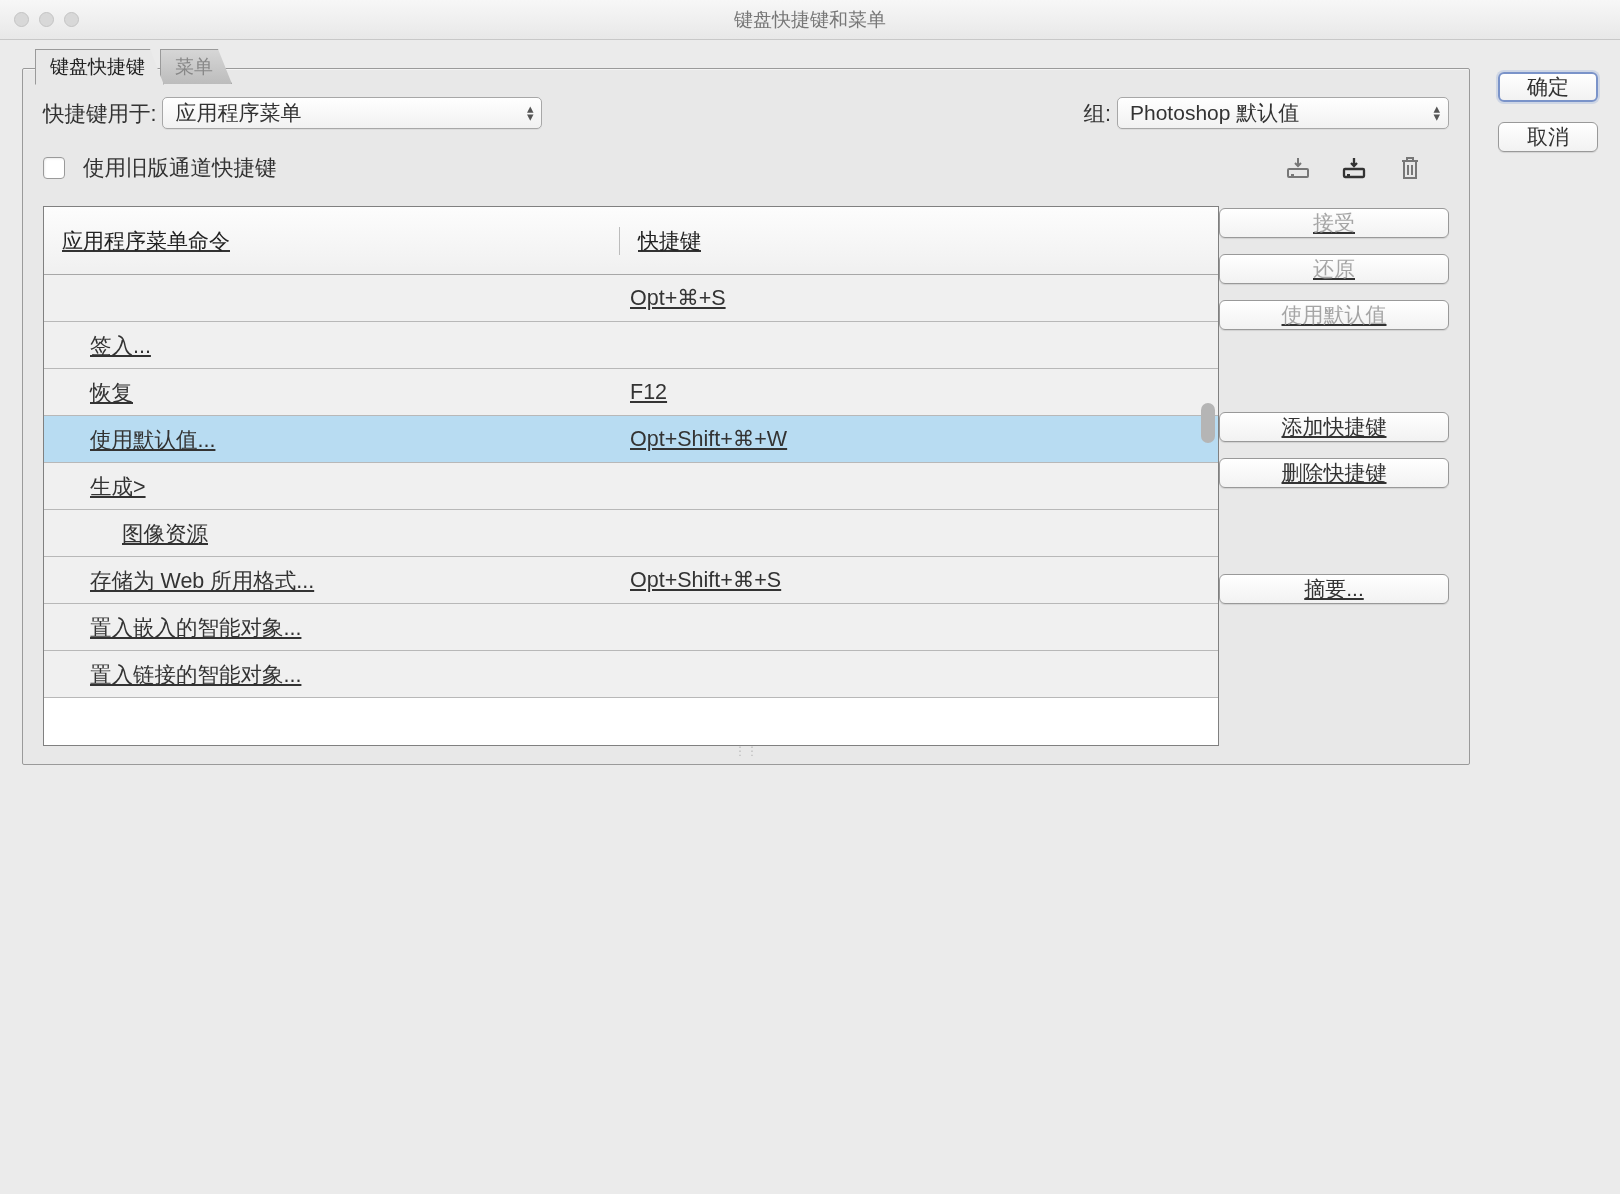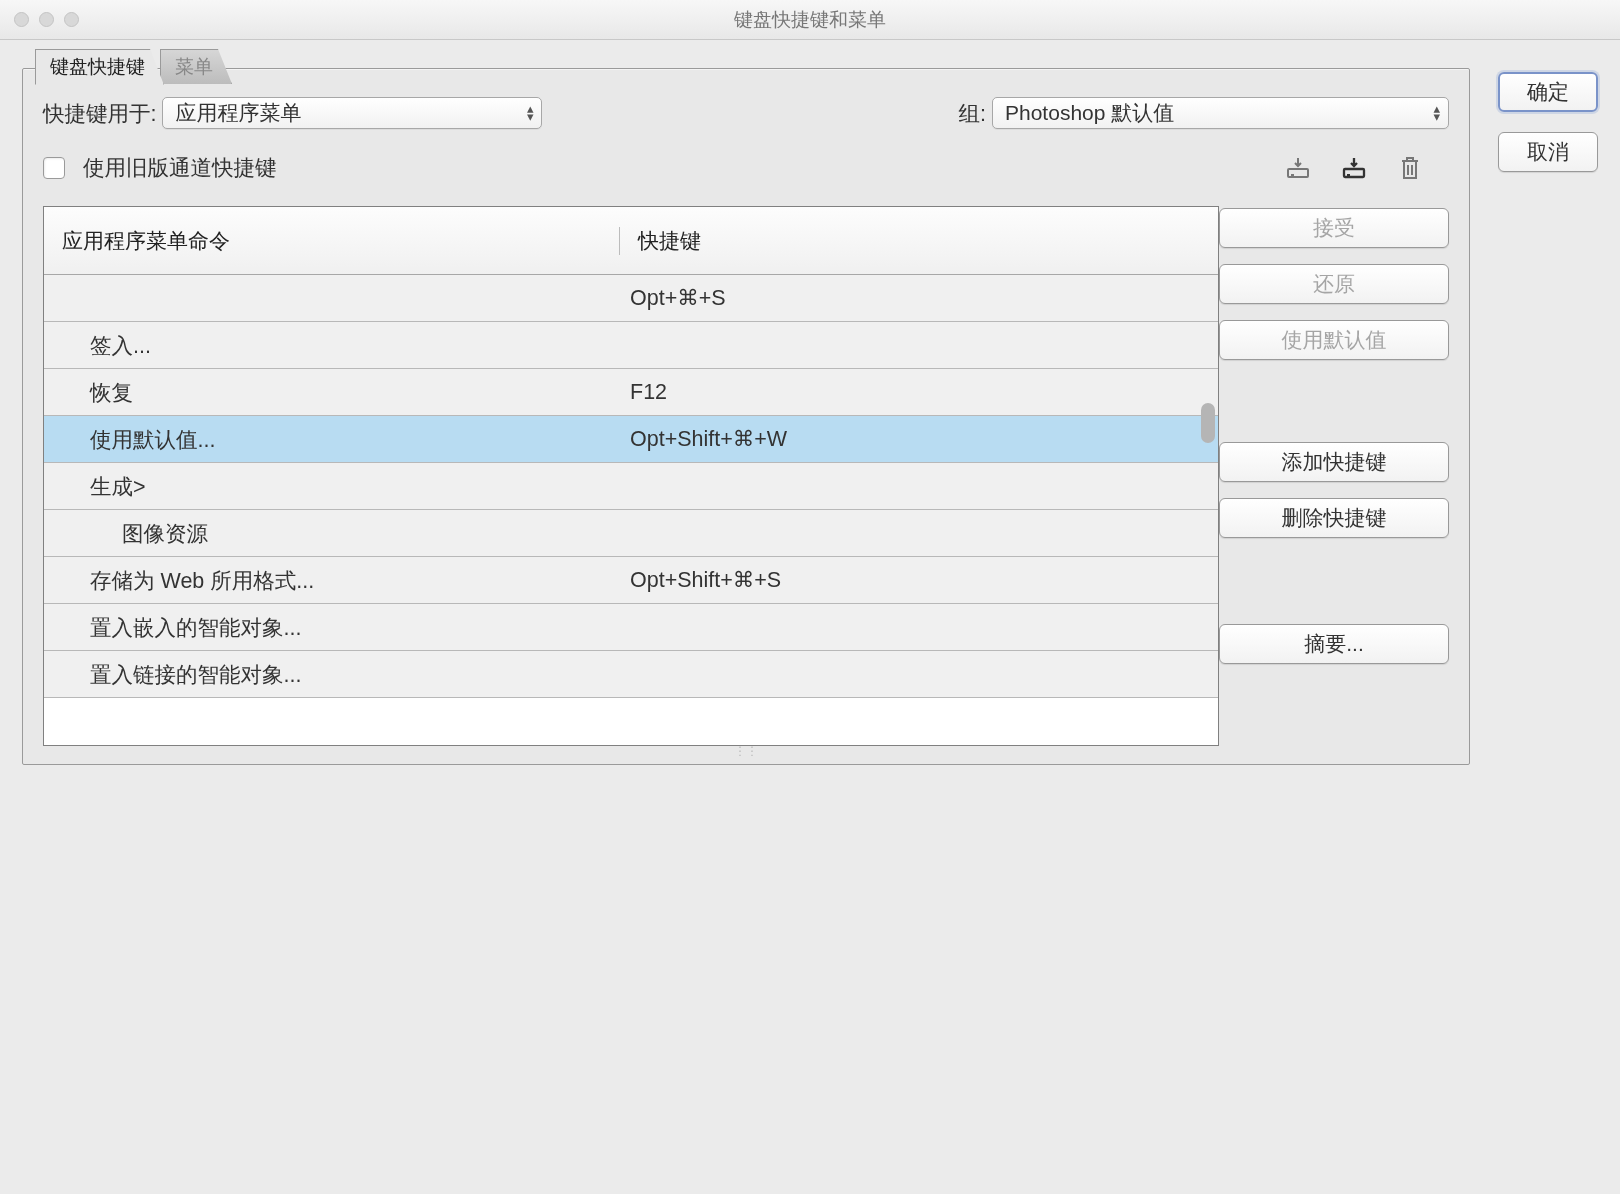--- a/index.html
+++ b/index.html
@@ -99,20 +99,21 @@
   .checkbox {
     width: 22px; height: 22px; border: 1px solid #9a9a9a;
     border-radius: 4px; background: #fff;
     box-shadow: inset 1px 1px 2px rgba(0,0,0,.08);
   }
   .icon-row { display: flex; gap: 26px; align-items: center; margin-left: auto; padding-right:24px;}
   .icon-btn { width: 30px; height: 26px; display:flex;align-items:center;justify-content:center;}
   .table-container {
     margin: 12px 20px 18px 20px;
     display: flex;
+    text-decoration: underline;
   }
   .table-box {
     flex: 1;
     border: 1px solid #808080;
     background: #fff;
     display: flex;
     flex-direction: column;
     height: 540px;
   }
   .thead {
@@ -159,21 +160,21 @@
     width: 230px;
     display: flex;
     flex-direction: column;
     gap: 16px;
     padding-top: 2px;
   }
   .btn {
     background: linear-gradient(#ffffff,#f2f2f2);
     border: 1px solid #999;
     border-radius: 6px;
-    height: 40px;
+    height: 30px;
     font-size: 21px;
     display: flex; align-items: center; justify-content: center;
     box-shadow: 0 1px 1px rgba(0,0,0,.1);
     color: #333;
   }
   .btn.disabled { color: #a5a5a5; }
   .btn.primary {
     border: 2px solid #7a93c9;
     box-shadow: 0 0 0 2px rgba(120,150,210,.25);
   }
@@ -211,21 +212,21 @@
     </div>
 
     <div class="controls-row">
       <span class="label">快捷键用于:</span>
       <div class="dropdown" style="width:380px;">
         <span>应用程序菜单</span>
         <span class="arrows">▴<br>▾</span>
       </div>
       <div class="spacer"></div>
       <span class="label">组:</span>
-      <div class="dropdown" style="width:457px;">
+      <div class="dropdown" style="width:332px;">
         <span>Photoshop 默认值</span>
         <span class="arrows">▴<br>▾</span>
       </div>
     </div>
 
     <div class="checkbox-row">
       <div class="checkbox"></div>
       <span class="label">使用旧版通道快捷键</span>
       <div class="icon-row">
         <div class="icon-btn">

